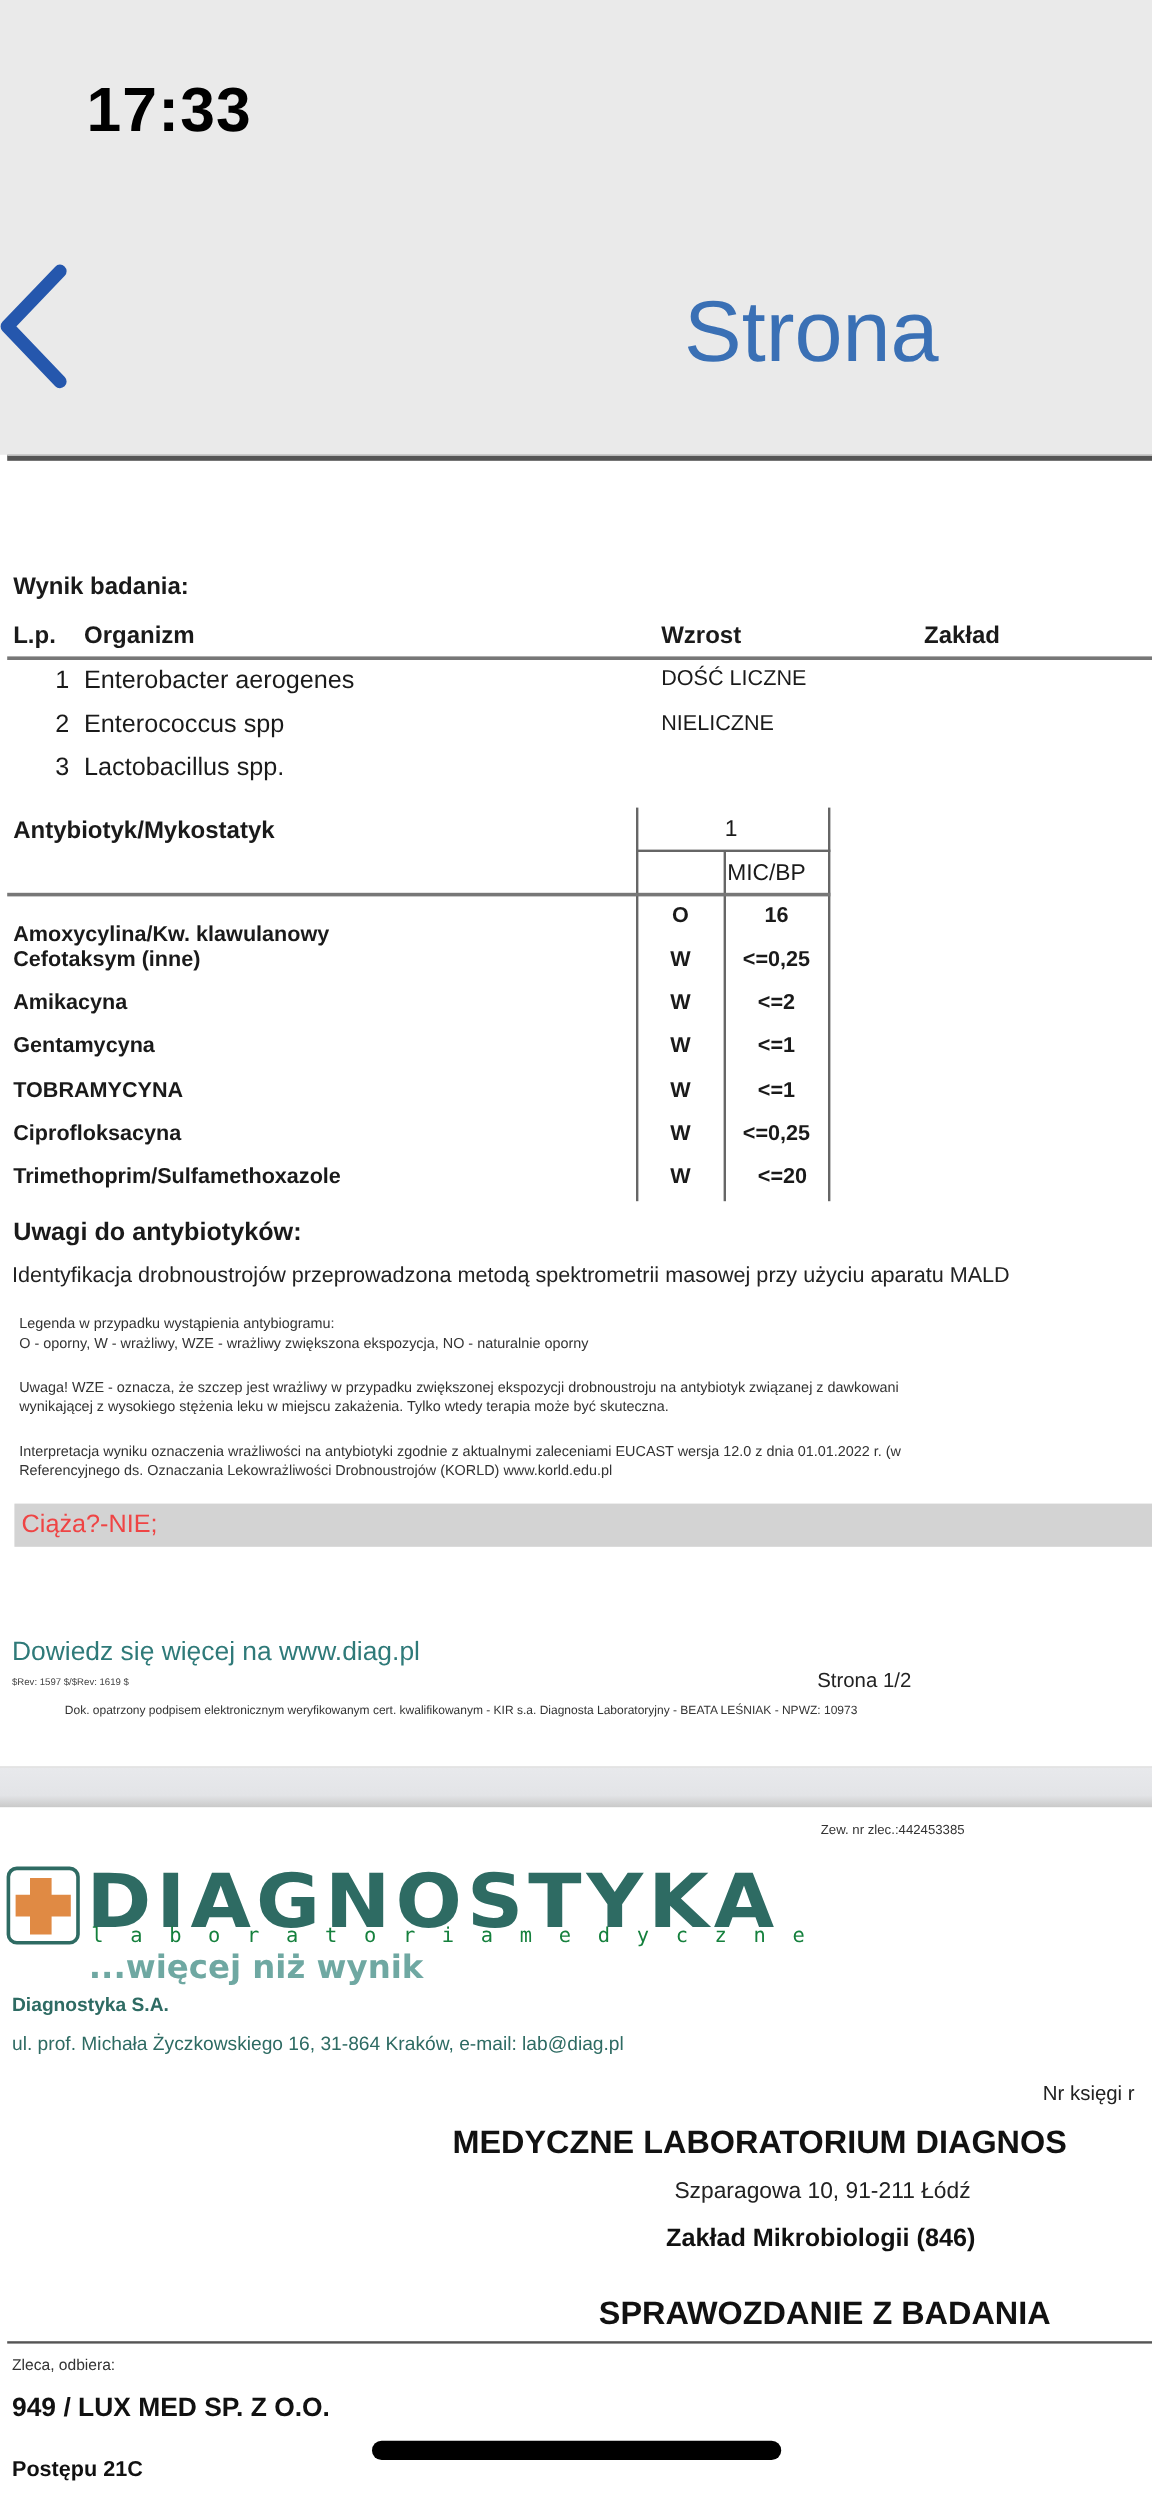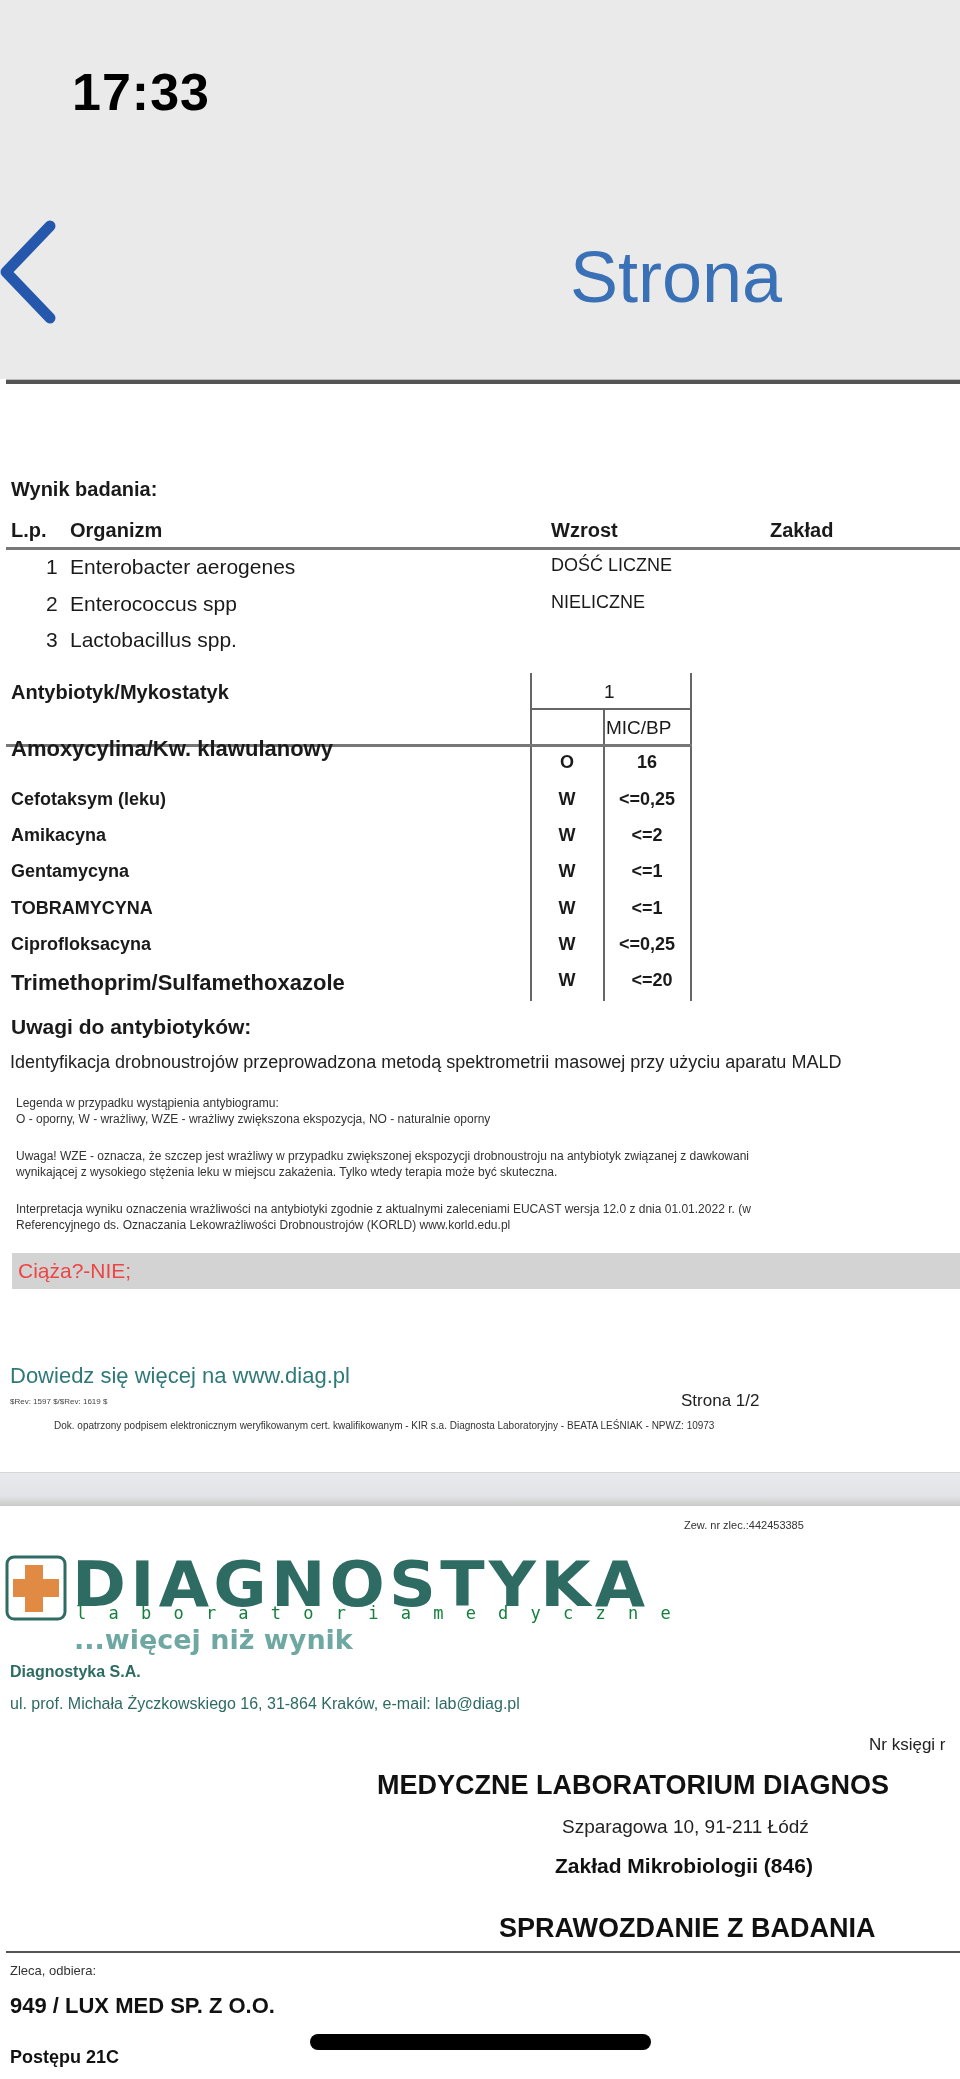--- a/index.html
+++ b/index.html
@@ -62,26 +62,26 @@
 <div class="abs b h19" style="left:11px;top:681px;">Antybiotyk/Mykostatyk</div>
 <div class="abs" style="left:604px;top:681px;font-size:19px;width:10px;text-align:center;">1</div>
 <div class="abs" style="left:606px;top:717px;font-size:19px;">MIC/BP</div>
 <div class="vline" style="left:530px;top:673px;height:328px;"></div>
 <div class="vline" style="left:603px;top:709px;height:292px;"></div>
 <div class="vline" style="left:690px;top:673px;height:328px;"></div>
 <div class="hline" style="left:530px;top:708px;width:162px;"></div>
 <div class="hline" style="left:6px;top:744px;width:686px;height:3px;background:#777;"></div>
 
 <div>
-  <div class="abs b" style="left:11px;top:736px;font-size:22px;">Amoxycylina/Kw. klawulanowy</div>
+  <div class="abs b" style="left:11px;top:768px;font-size:18px;">Amoxycylina/Kw. klawulanowy</div>
   <div class="abs b" style="left:531px;top:752px;width:72px;text-align:center;font-size:18px;">O</div>
   <div class="abs b" style="left:604px;top:752px;width:86px;text-align:center;font-size:18px;">16</div>
 </div>
 <div>
-  <div class="abs b" style="left:11px;top:789px;font-size:18px;">Cefotaksym (leku)</div>
+  <div class="abs b" style="left:11px;top:789px;font-size:18px;">Cefotaksym (inne)</div>
   <div class="abs b" style="left:531px;top:789px;width:72px;text-align:center;font-size:18px;">W</div>
   <div class="abs b" style="left:604px;top:789px;width:86px;text-align:center;font-size:18px;">&lt;=0,25</div>
 </div>
 <div>
   <div class="abs b" style="left:11px;top:825px;font-size:18px;">Amikacyna</div>
   <div class="abs b" style="left:531px;top:825px;width:72px;text-align:center;font-size:18px;">W</div>
   <div class="abs b" style="left:604px;top:825px;width:86px;text-align:center;font-size:18px;">&lt;=2</div>
 </div>
 <div>
   <div class="abs b" style="left:11px;top:861px;font-size:18px;">Gentamycyna</div>
@@ -92,21 +92,21 @@
   <div class="abs b" style="left:11px;top:898px;font-size:18px;">TOBRAMYCYNA</div>
   <div class="abs b" style="left:531px;top:898px;width:72px;text-align:center;font-size:18px;">W</div>
   <div class="abs b" style="left:604px;top:898px;width:86px;text-align:center;font-size:18px;">&lt;=1</div>
 </div>
 <div>
   <div class="abs b" style="left:11px;top:934px;font-size:18px;">Ciprofloksacyna</div>
   <div class="abs b" style="left:531px;top:934px;width:72px;text-align:center;font-size:18px;">W</div>
   <div class="abs b" style="left:604px;top:934px;width:86px;text-align:center;font-size:18px;">&lt;=0,25</div>
 </div>
 <div>
-  <div class="abs b" style="left:11px;top:970px;font-size:22px;">Trimethoprim/Sulfamethoxazole</div>
+  <div class="abs b" style="left:11px;top:970px;font-size:18px;">Trimethoprim/Sulfamethoxazole</div>
   <div class="abs b" style="left:531px;top:970px;width:72px;text-align:center;font-size:18px;">W</div>
   <div class="abs b" style="left:604px;top:970px;width:96px;text-align:center;font-size:18px;">&lt;=20</div>
 </div>
 
 <div class="abs b" style="left:11px;top:1015px;font-size:21px;">Uwagi do antybiotyków:</div>
 <div class="abs" style="left:10px;top:1052px;font-size:18px;color:#222;">Identyfikacja drobnoustrojów przeprowadzona metodą spektrometrii masowej przy użyciu aparatu MALD</div>
 <div class="abs small" style="left:16px;top:1096px;">Legenda w przypadku wystąpienia antybiogramu:</div>
 <div class="abs small" style="left:16px;top:1112px;">O - oporny, W - wrażliwy, WZE - wrażliwy zwiększona ekspozycja, NO - naturalnie oporny</div>
 <div class="abs small" style="left:16px;top:1149px;">Uwaga! WZE - oznacza, że szczep jest wrażliwy w przypadku zwiększonej ekspozycji drobnoustroju na antybiotyk związanej z dawkowani</div>
 <div class="abs small" style="left:16px;top:1165px;">wynikającej z wysokiego stężenia leku w miejscu zakażenia. Tylko wtedy terapia może być skuteczna.</div>

